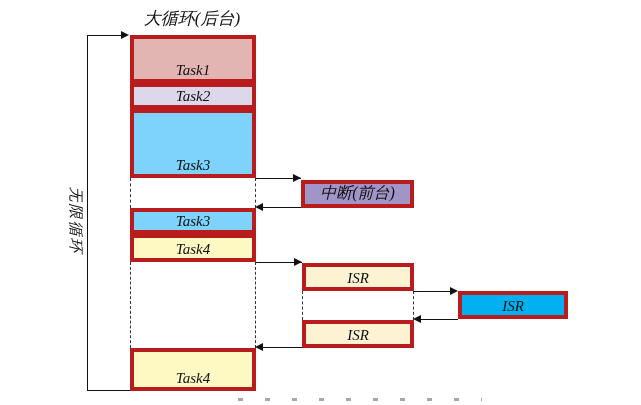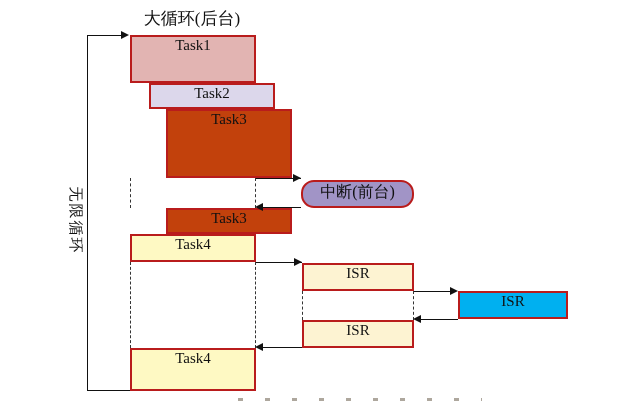--- a/index.html
+++ b/index.html
@@ -1,34 +1,34 @@
 <!DOCTYPE html>
 <html><head>
 <meta charset="utf-8">
 <style>
   html,body{margin:0;padding:0;background:#fff;}
   .canvas{
     position:relative;width:641px;height:405px;background:#fff;overflow:hidden;
-    font-family:"Liberation Serif","DejaVu Serif",serif;color:#111;
+    font-family:"Liberation Serif","DejaVu Serif",serif;color:#111;font-style:italic;
   }
   .lbl{position:absolute;text-align:center;white-space:nowrap;}
   .box{
-    position:absolute;box-sizing:border-box;border:2px solid #b91c1c;
-    display:flex;align-items:flex-start;justify-content:center;
+    position:absolute;box-sizing:border-box;border:4px solid #b91c1c;
+    display:flex;align-items:flex-end;justify-content:center;
     font-size:15px;color:#111;
   }
   .gapbox{
     position:absolute;box-sizing:border-box;background:#fff;
     border-left:1px dashed #333;border-right:1px dashed #333;
   }
   .c-task1{background:#e2b4b2;}
-  .c-task2{background:#dcd7eb;margin-left:19px;}
-  .c-task3{background:#c2410c;margin-left:36px;}
+  .c-task2{background:#dcd7eb;}
+  .c-task3{background:#7dd3fc;}
   .c-task4{background:#fef9c3;}
-  .c-int{background:#a194c6;font-size:16px;border-radius:13px;}
+  .c-int{background:#a194c6;font-size:16px;}
   .c-isr{background:#fdf3d2;}
   .c-nisr{background:#00b0f0;}
   .ln{position:absolute;background:#111;}
   .ah{position:absolute;width:0;height:0;border-top:4px solid transparent;border-bottom:4px solid transparent;}
   .ah-r{border-left:8px solid #111;}
   .ah-l{border-right:8px solid #111;}
   .rot90{transform:rotate(90deg);transform-origin:center center;letter-spacing:2px;}
   .caption-frag{
     position:absolute;left:238px;top:398px;width:244px;height:3px;opacity:.55;
     background:repeating-linear-gradient(90deg,#6b5f4d 0 5px,transparent 5px 27px);

